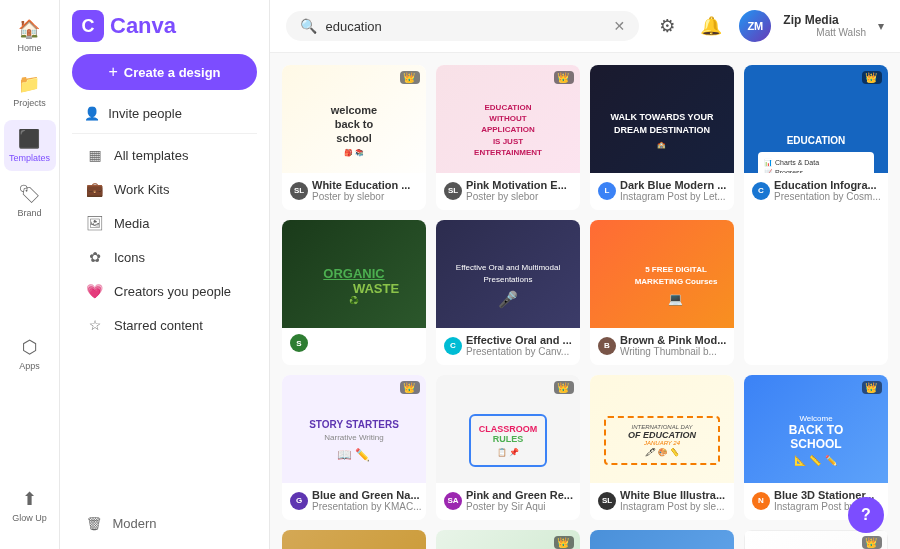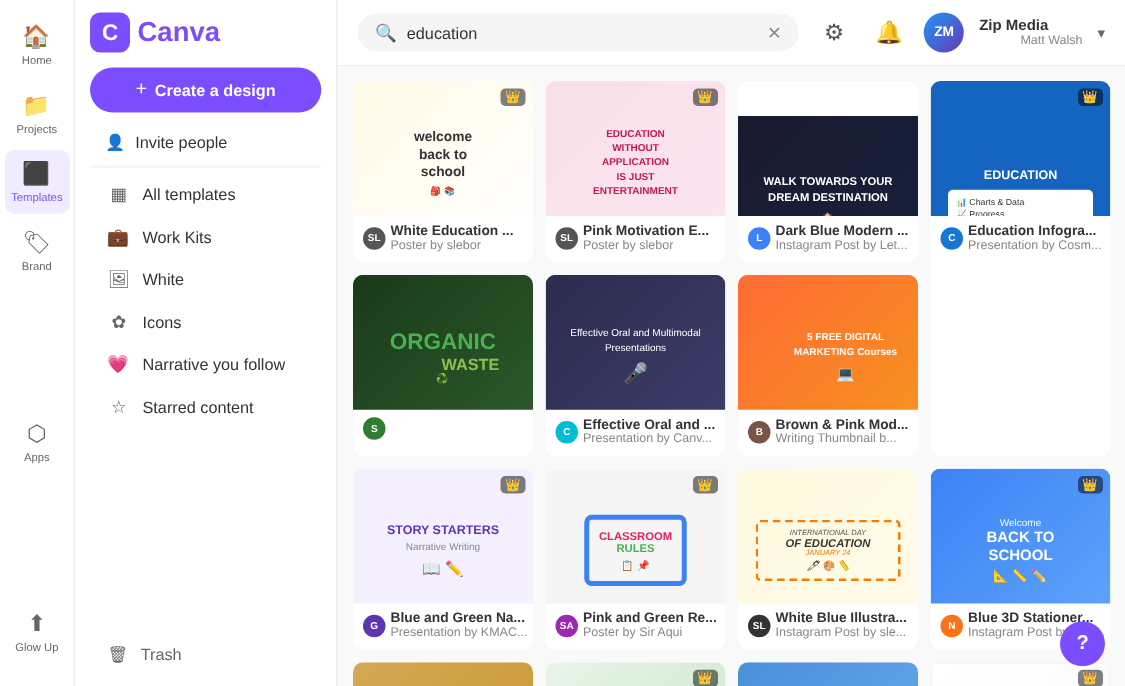--- a/index.html
+++ b/index.html
@@ -50,21 +50,21 @@
     .card-meta { padding: 6px 8px 8px; }
     .card-title { font-size: 11px; font-weight: 600; color: #333; white-space: nowrap; overflow: hidden; text-overflow: ellipsis; }
     .card-author { font-size: 10px; color: #888; white-space: nowrap; overflow: hidden; text-overflow: ellipsis; }
     .card-avatar { width: 18px; height: 18px; border-radius: 50%; display: inline-flex; align-items: center; justify-content: center; font-size: 8px; color: white; font-weight: bold; flex-shrink: 0; margin-right: 4px; vertical-align: middle; }
     .crown { position: absolute; top: 6px; right: 6px; background: rgba(0,0,0,0.5); border-radius: 4px; padding: 1px 4px; color: #ffd700; font-size: 10px; }
     .card-meta-row { display: flex; align-items: center; }
 
     
     .thumb-1 { background: linear-gradient(135deg, #fff9e6 0%, #fff 100%); display: flex; align-items: center; justify-content: center; height: 100%; }
     .thumb-2 { background: linear-gradient(135deg, #f8e1e7 0%, #fce4f0 100%); display: flex; align-items: center; justify-content: center; height: 100%; }
-    .thumb-3 { background: linear-gradient(135deg, #1a1a2e 0%, #16213e 100%); display: flex; align-items: center; height: 100%; margin-top: 28px; }
+    .thumb-3 { background: linear-gradient(135deg, #1a1a2e 0%, #16213e 100%); display: flex; align-items: center; height: 100%; }
     .thumb-5 { background: linear-gradient(135deg, #1a3a1a 0%, #2d5a2d 100%); display: flex; align-items: center; justify-content: center; height: 100%; }
     .thumb-6 { background: linear-gradient(135deg, #2c2c4e 0%, #3d3d6b 100%); display: flex; align-items: center; justify-content: center; height: 100%; }
     .thumb-7 { background: linear-gradient(135deg, #ff6b35 0%, #f7931e 100%); display: flex; align-items: center; justify-content: center; height: 100%; padding-left: 28px; }
     .thumb-8 { background: #f5f5f5; display: flex; align-items: center; justify-content: center; height: 100%; }
     .thumb-9 { background: linear-gradient(135deg, #fff9e0 0%, #fffbe8 100%); display: flex; flex-direction: column; align-items: center; justify-content: center; height: 100%; padding: 8px; font-style: italic; }
     .thumb-10 { background: linear-gradient(135deg, #3b82f6 0%, #60a5fa 100%); display: flex; align-items: center; justify-content: center; height: 100%; }
     .thumb-11 { background: linear-gradient(135deg, #d4a855 0%, #c8962d 100%); display: flex; flex-direction: column; align-items: center; justify-content: center; height: 100%; }
     .thumb-12 { background: linear-gradient(135deg, #e8f4e8 0%, #c8e6c9 100%); display: flex; flex-direction: column; align-items: center; justify-content: center; height: 100%; }
     .thumb-13 { background: linear-gradient(135deg, #4a90d9 0%, #6aabf0 100%); display: flex; flex-direction: column; align-items: center; justify-content: center; height: 100%; }
     .thumb-14 { background: linear-gradient(135deg, #fff 0%, #f9f9f9 100%); display: flex; align-items: center; justify-content: center; height: 100%; border: 1px solid #eee; }
@@ -126,39 +126,39 @@
     <div class="nav-item">
       <span class="nav-icon">▦</span>
       <span>All templates</span>
     </div>
     <div class="nav-item">
       <span class="nav-icon">💼</span>
       <span>Work Kits</span>
     </div>
     <div class="nav-item">
       <span class="nav-icon">🖼</span>
-      <span>White</span>
+      <span>Media</span>
     </div>
     <div class="nav-item">
       <span class="nav-icon">✿</span>
       <span>Icons</span>
     </div>
     <div class="nav-item">
       <span class="nav-icon">💗</span>
-      <span>Narrative you follow</span>
+      <span>Creators you people</span>
     </div>
     <div class="nav-item">
       <span class="nav-icon">☆</span>
       <span>Starred content</span>
     </div>
   </div>
   <div class="sidebar-bottom">
     <div class="trash-item">
       <span>🗑</span>
-      <span>Trash</span>
+      <span>Modern</span>
     </div>
   </div>
 </div>
 
 <div class="main">
 
   <div class="header">
     <div class="search-bar">
       <span class="search-icon">🔍</span>
       <input type="text" value="education" style="">
@@ -260,21 +260,21 @@
               <div class="card-author">Presentation by Cosm...</div>
             </div>
           </div>
         </div>
       </div>
 
       <div class="card">
         <div class="card-thumb">
           <div class="thumb-5" style="height:130px;">
             <div style="text-align:center;padding:8px;">
-              <div style="font-size:18px;font-weight:bold;color:#4caf50;">ORGANIC</div>
+              <div style="font-size:13px;font-weight:bold;color:#4caf50;text-decoration:underline;">ORGANIC</div>
               <div style="font-size:13px;font-weight:bold;color:#8bc34a;margin-left:44px;">WASTE</div>
               <div style="font-size:8px;color:#aaa;">♻️</div>
             </div>
           </div>
         </div>
         <div class="card-meta">
           <div class="card-meta-row">
             <span class="card-avatar" style="background:#2e7d32;">S</span>
           </div>
         </div>
@@ -336,21 +336,21 @@
               <div class="card-title">Blue and Green Na...</div>
               <div class="card-author">Presentation by KMAC...</div>
             </div>
           </div>
         </div>
       </div>
 
       <div class="card">
         <div class="card-thumb">
           <div class="thumb-8" style="height:130px;">
-            <div style="text-align:center;padding:8px;border:4px solid #3b82f6;border-radius:6px;margin:8px;">
+            <div style="text-align:center;padding:8px;border:2px solid #3b82f6;border-radius:6px;margin:8px;">
               <div style="font-size:9px;font-weight:bold;color:#e91e63;">CLASSROOM</div>
               <div style="font-size:9px;font-weight:bold;color:#4caf50;">RULES</div>
               <div style="font-size:8px;color:#888;margin-top:4px;">📋 📌</div>
             </div>
           </div>
           <span class="crown">👑</span>
         </div>
         <div class="card-meta">
           <div class="card-meta-row">
             <span class="card-avatar" style="background:#9c27b0;">SA</span>

